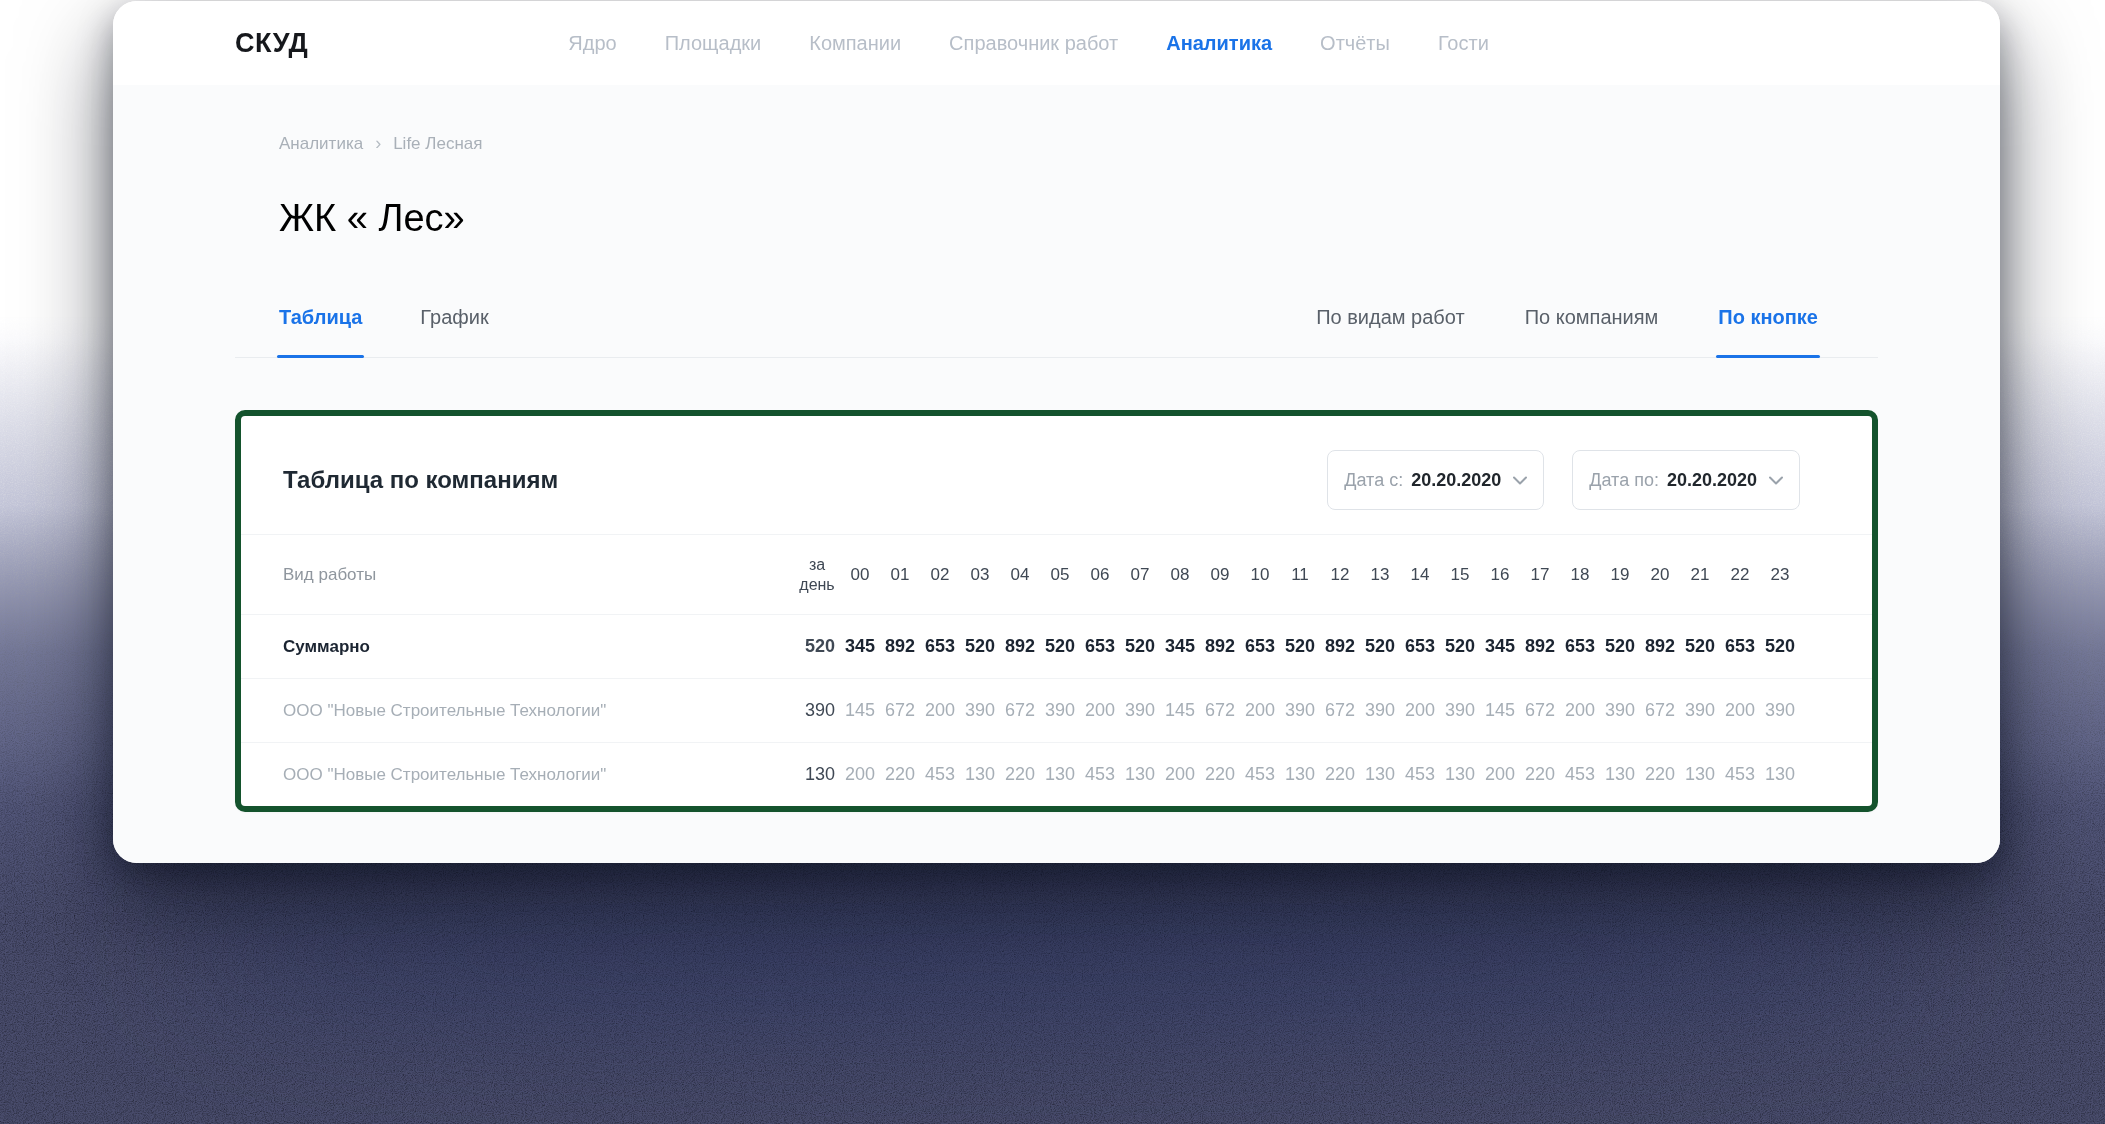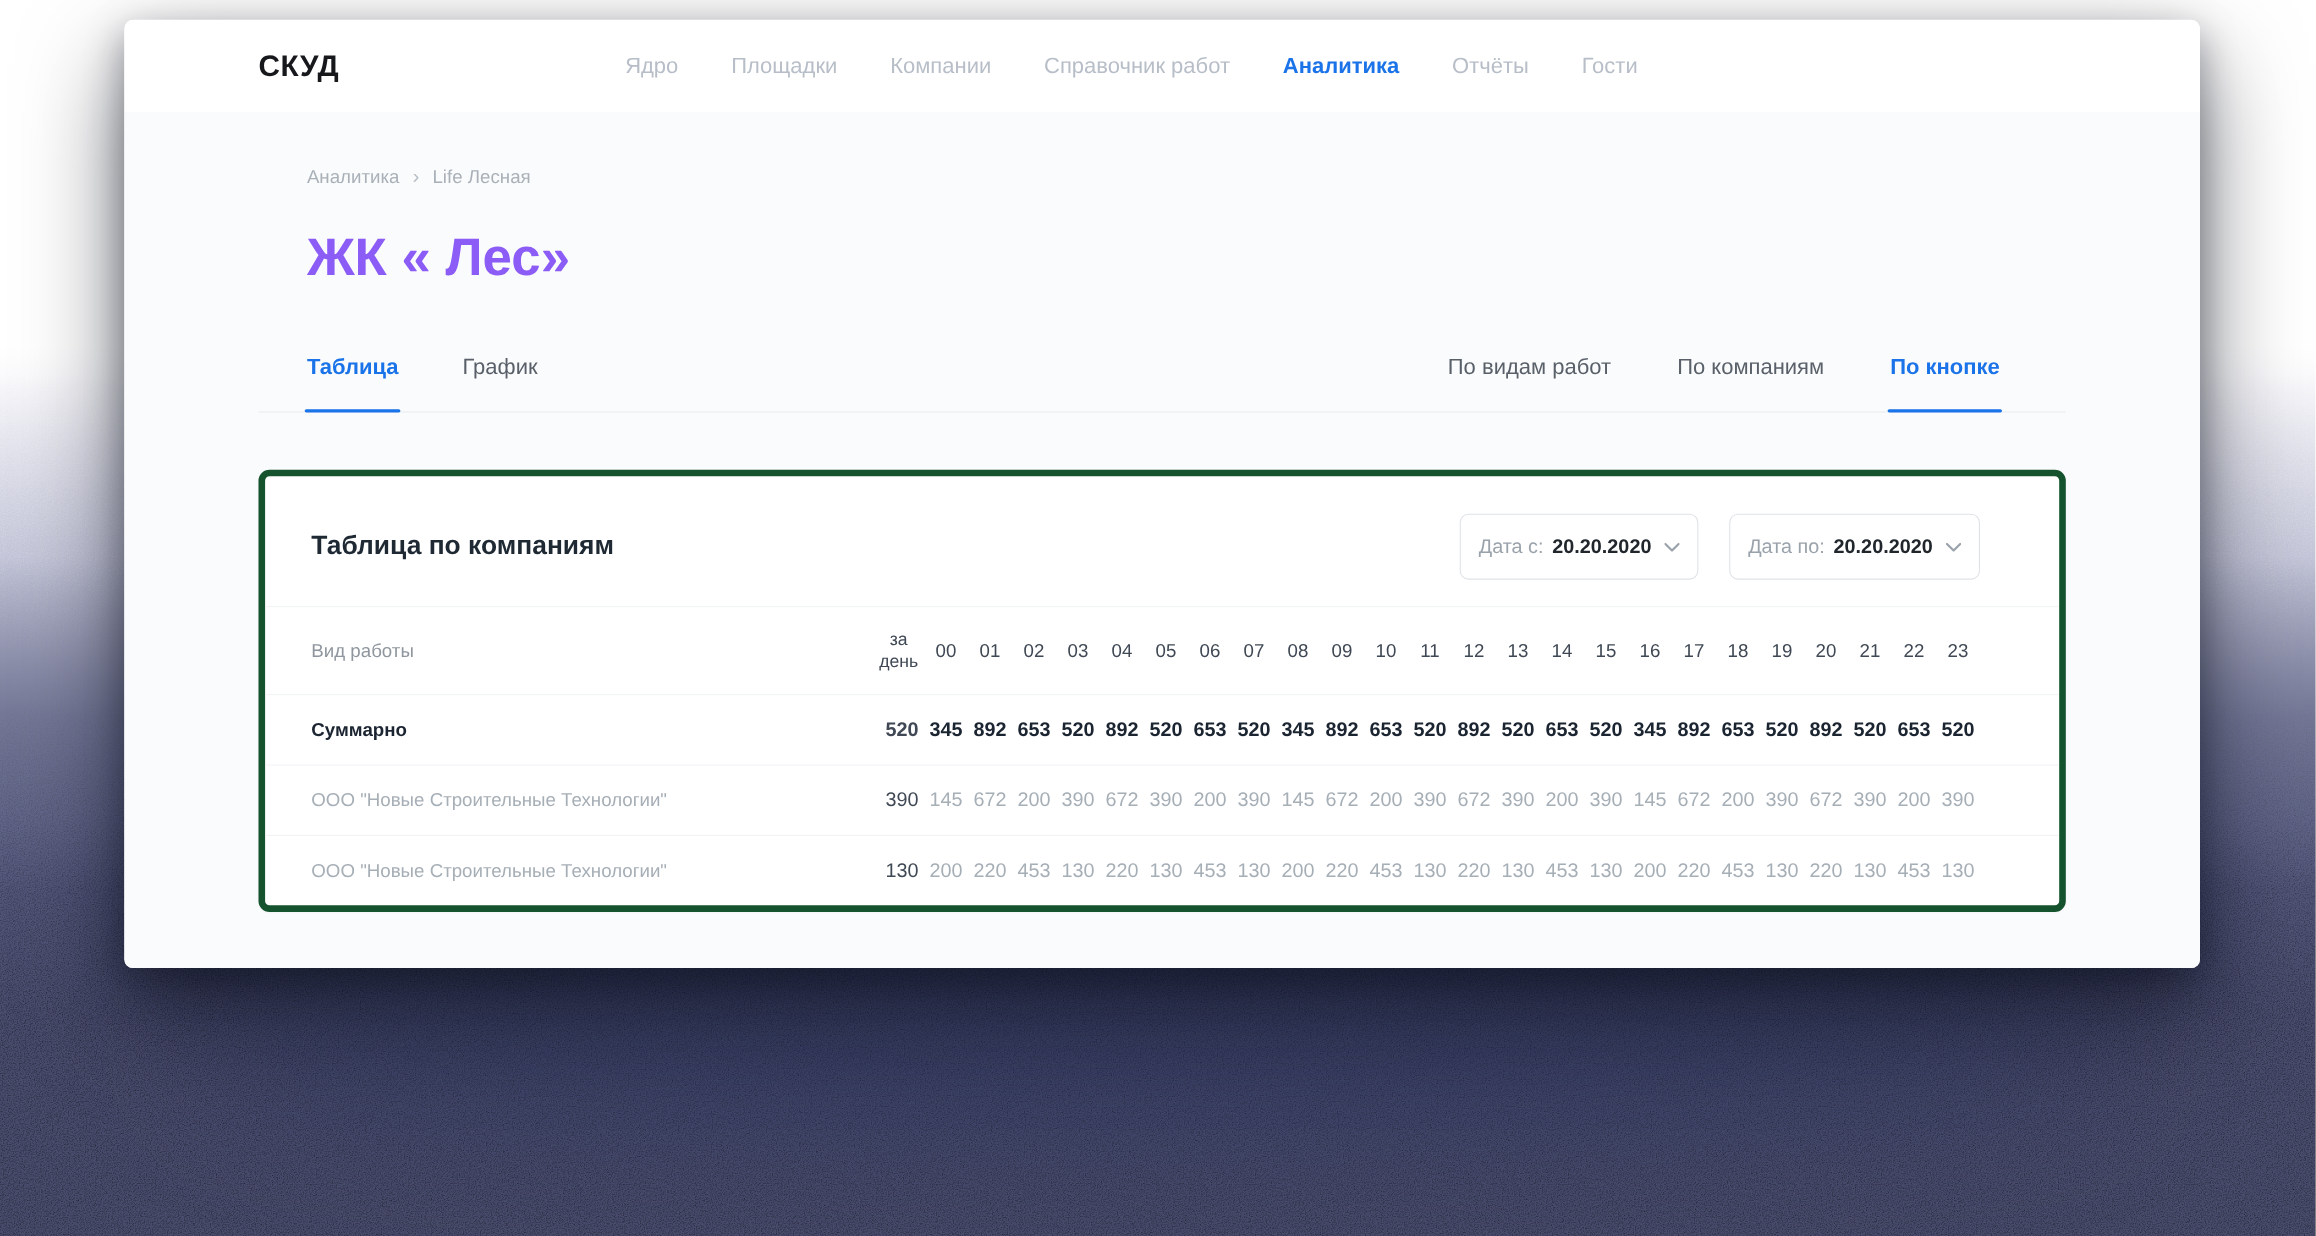--- a/index.html
+++ b/index.html
@@ -9,40 +9,40 @@
   
   .stage { position:absolute; inset:0;
     background:linear-gradient(180deg,#ffffff 0%,#ffffff 30%,#dcdde3 45%,#6a6d7c 58%,#1a1c29 72%,#07080f 82%,#05060b 100%); }
   .noise { position:absolute; inset:0; width:100%; height:100%; opacity:.55;
     -webkit-mask-image:linear-gradient(180deg,transparent 0%,transparent 28%,rgba(0,0,0,.55) 46%,#000 66%);
     mask-image:linear-gradient(180deg,transparent 0%,transparent 28%,rgba(0,0,0,.55) 46%,#000 66%); }
   .glow { position:absolute; left:8%; right:8%; top:880px; height:150px;
     background:rgba(36,46,92,.45); filter:blur(60px); border-radius:50%; }
 
   
-  .app-window { position:absolute; left:113px; top:18px; width:1887px; height:862px;
-    background:#fff; border-radius:8px; overflow:hidden;
+  .app-window { position:absolute; left:113px; top:1px; width:1887px; height:862px;
+    background:#fff; border-radius:24px; overflow:hidden;
     box-shadow:0 40px 90px rgba(4,8,20,.55), 0 12px 34px rgba(4,8,20,.35); }
 
   .topnav { height:84px; background:#fff; display:flex; align-items:center; }
   .nav-inner { width:1643px; margin:0 auto; display:flex; align-items:center; }
   .logo { font-size:27px; font-weight:800; color:#16181c; letter-spacing:.5px; }
   .nav-items { display:flex; align-items:center; gap:48px; margin-left:260px; }
   .nav-item { font-size:20px; font-weight:500; color:#b7bec8; cursor:pointer; white-space:nowrap; }
   .nav-item.active { color:var(--accent); font-weight:700; }
 
   .app-body { height:778px; background:#fafbfc; }
   .content { width:1643px; margin:0 auto; padding-top:48px; }
 
   .breadcrumb { display:flex; align-items:center; gap:12px; padding-left:44px;
     font-size:17px; color:#a9b0b8; }
   .bc-sep { font-size:18px; color:#b5bcc3; }
 
-  .page-title { margin-top:40px; padding-left:44px; font-size:48px; line-height:48px;
-    font-weight:700; color:#8b5cf6; }
+  .page-title { margin-top:40px; padding-left:44px; font-size:38px; line-height:48px;
+    font-weight:400; color:#000000; }
 
   .tabs-row { margin-top:56px; padding:8px 60px 0 44px; display:flex; align-items:flex-end;
     border-bottom:1px solid #e9ecef; }
   .tab-group { display:flex; gap:58px; }
   .tab-group.right { margin-left:auto; gap:60px; }
   .tab { position:relative; font-size:20px; color:#596069; padding-bottom:28px; cursor:pointer; white-space:nowrap; }
   .tab.active { color:var(--accent); font-weight:700; }
   .tab.active::after { content:""; position:absolute; left:-2px; right:-2px; bottom:-1px;
     height:3px; background:var(--accent); border-radius:2px; }
 

